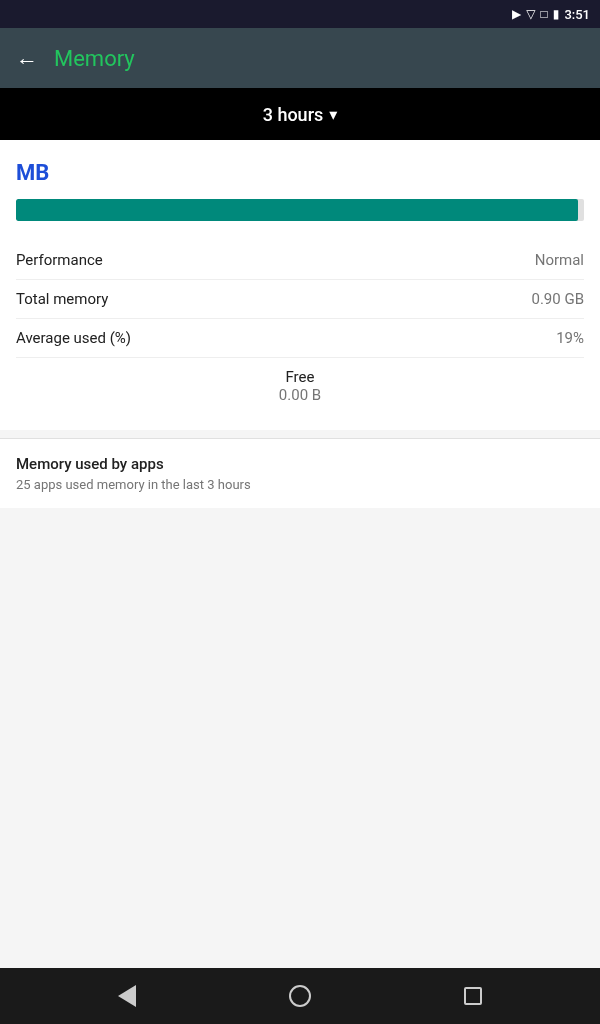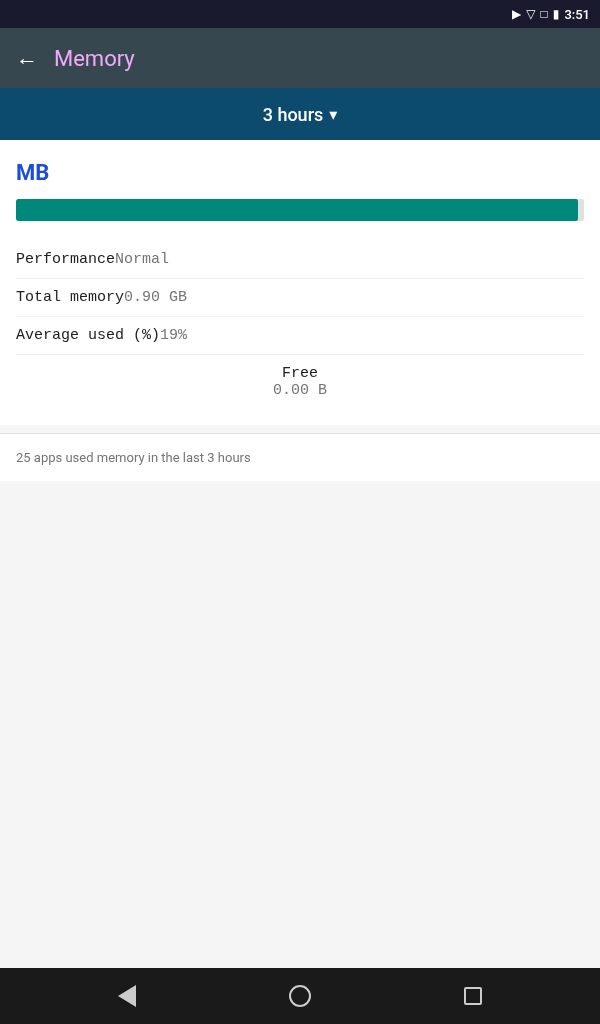--- a/index.html
+++ b/index.html
@@ -58,28 +58,28 @@
 
     .back-button {
       color: white;
       font-size: 22px;
       cursor: pointer;
       display: flex;
       align-items: center;
     }
 
     .app-title {
-      color: #f0abfc;
+      color: #22c55e;
       font-size: 22px;
       font-weight: 400;
     }
 
     
     .time-selector-bar {
-      background: #0c4a6e;
+      background: #000000;
       height: 52px;
       display: flex;
       justify-content: center;
     }
 
     .time-selector {
       display: flex;
       align-items: center;
       gap: 6px;
       cursor: pointer;
@@ -153,24 +153,24 @@
       border-radius: 2px;
     }
 
     
     .stats-table {
       width: 100%;
     }
 
     .stat-row {
       display: flex;
+      justify-content: space-between;
       align-items: center;
       padding: 10px 0;
       border-bottom: 1px solid #eeeeee;
-      font-family: Liberation Mono, monospace;
     }
 
     .stat-row:last-child {
       border-bottom: none;
       flex-direction: column;
     }
 
     .stat-label {
       color: #212121;
       font-size: 15px;
@@ -297,20 +297,21 @@
           <span class="stat-value">19%</span>
         </div>
         <div class="stat-row">
           <span class="stat-label">Free</span>
           <span class="stat-value">0.00 B</span>
         </div>
       </div>
   </div>
 
   <div class="apps-section">
+    <div class="apps-section-title">Memory used by apps</div>
     <div class="apps-section-subtitle">25 apps used memory in the last 3 hours</div>
   </div>
 
 </div>
 
 <div class="nav-bar">
   <div class="nav-button">
     <div class="nav-back"></div>
   </div>
   <div class="nav-button">

